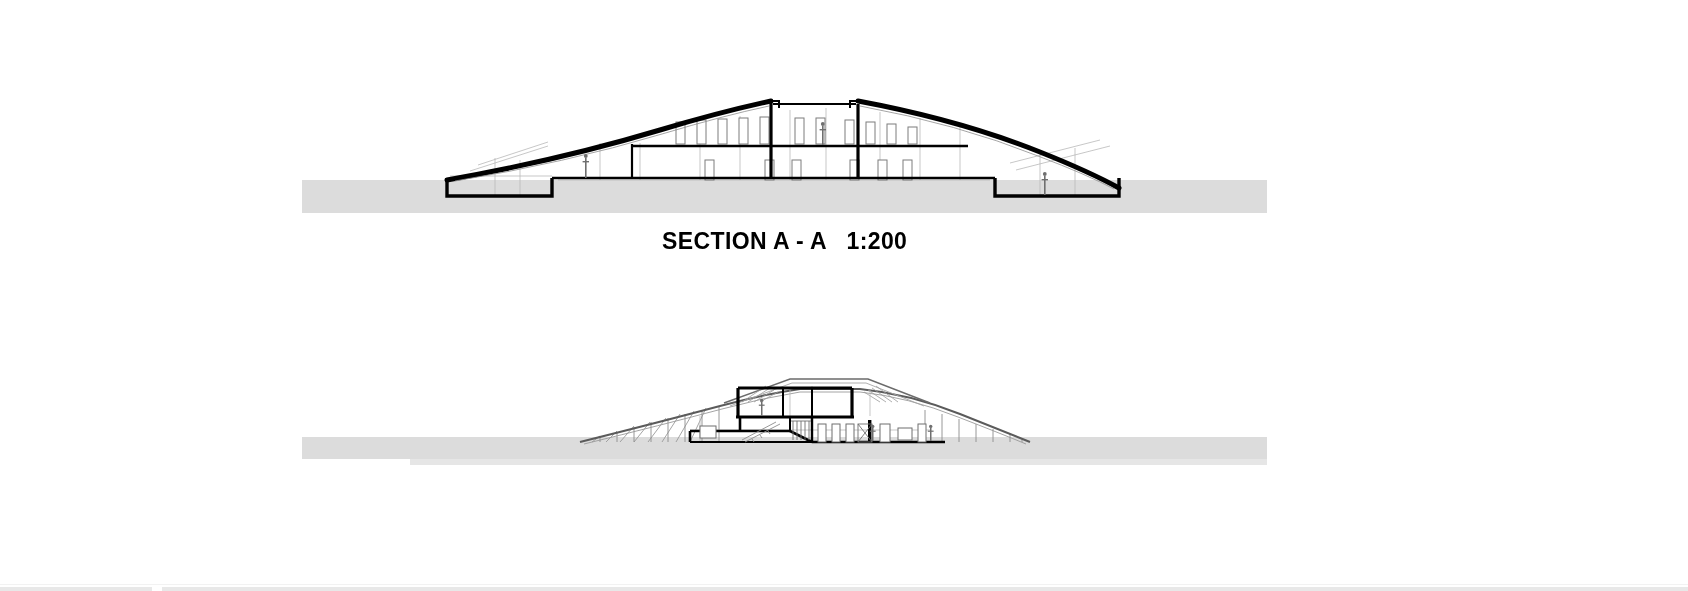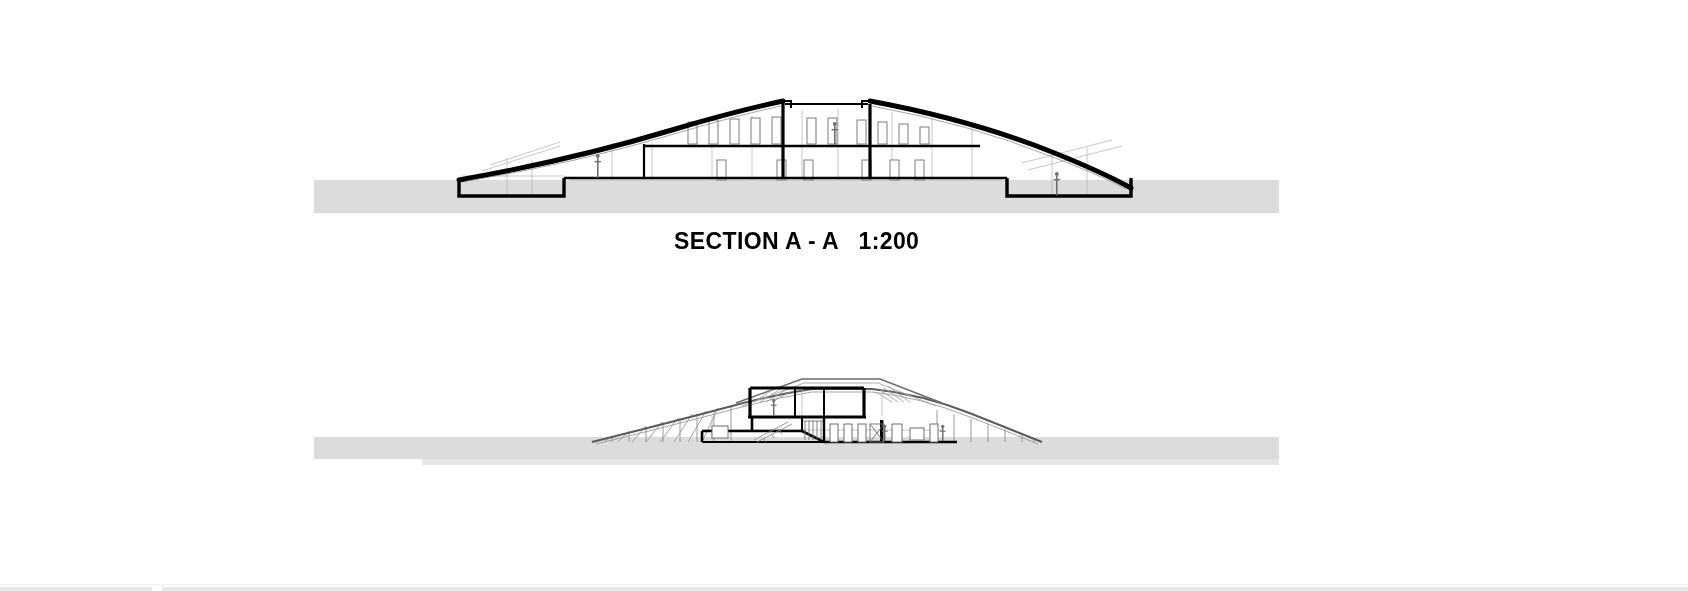--- a/index.html
+++ b/index.html
@@ -17,21 +17,21 @@
   }
   #sheet {
     position: absolute;
     left: 0; top: 0;
     width: 1688px;
     height: 591px;
     background: #ffffff;
   }
   .drawing-block {
     position: absolute;
-    left: 12px;
+    left: 0;
     width: 1484px;
   }
   #section-a-block { top: 0; height: 290px; }
   #section-b-block { top: 290px; height: 265px; }
 
   .svg-canvas { display: block; }
 
   .caption {
     position: absolute;
     width: 1688px;

